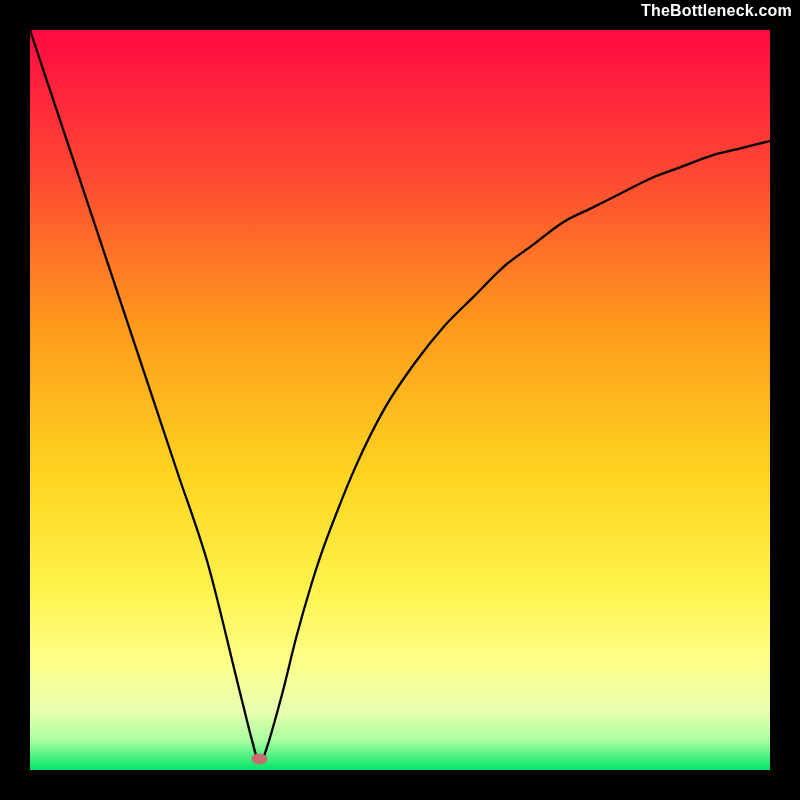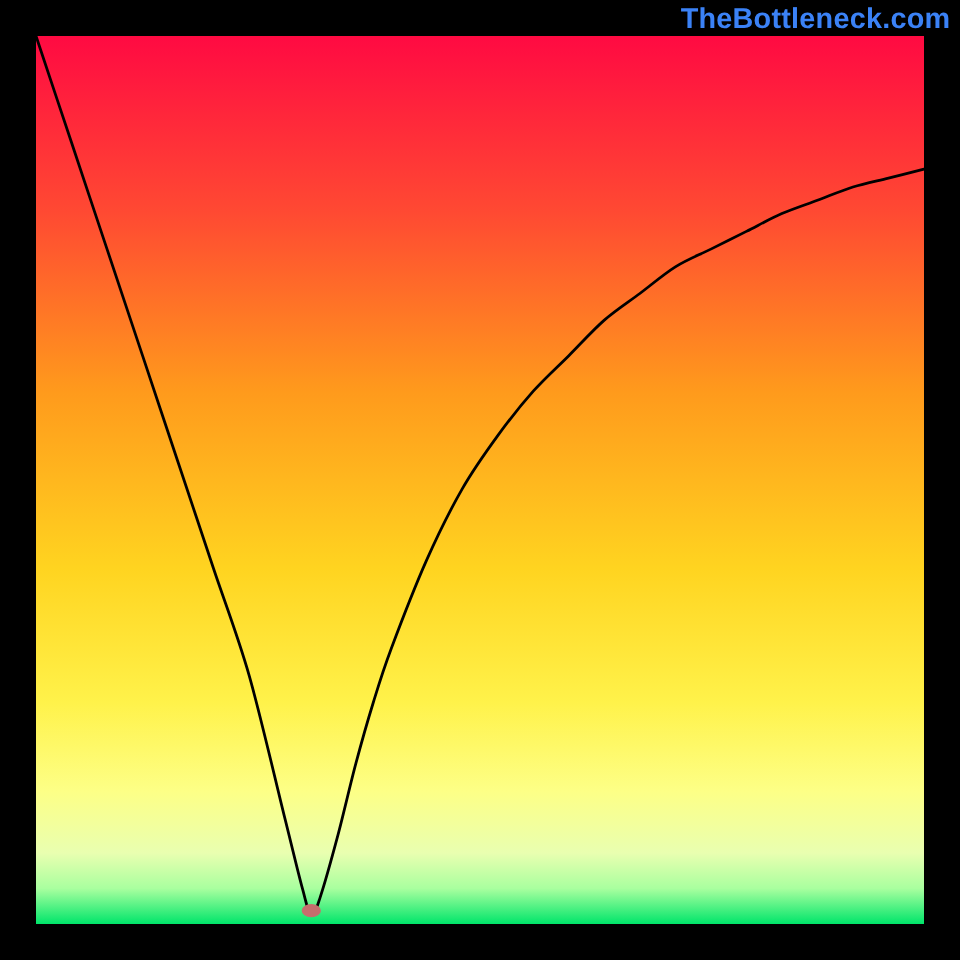--- a/index.html
+++ b/index.html
@@ -13,22 +13,22 @@
   }
   #container {
     position: relative;
     width: 800px;
     height: 800px;
   }
   #watermark {
     position: absolute;
     top: 2px;
     right: 8px;
-    color: #3b82f6;
-    font-size: 24px;
+    color: #ffffff;
+    font-size: 16px;
     font-weight: 600;
     letter-spacing: 0.2px;
     z-index: 10;
     text-align: center;
   }
   svg {
     display: block;
   }
 </style>
 </head>

